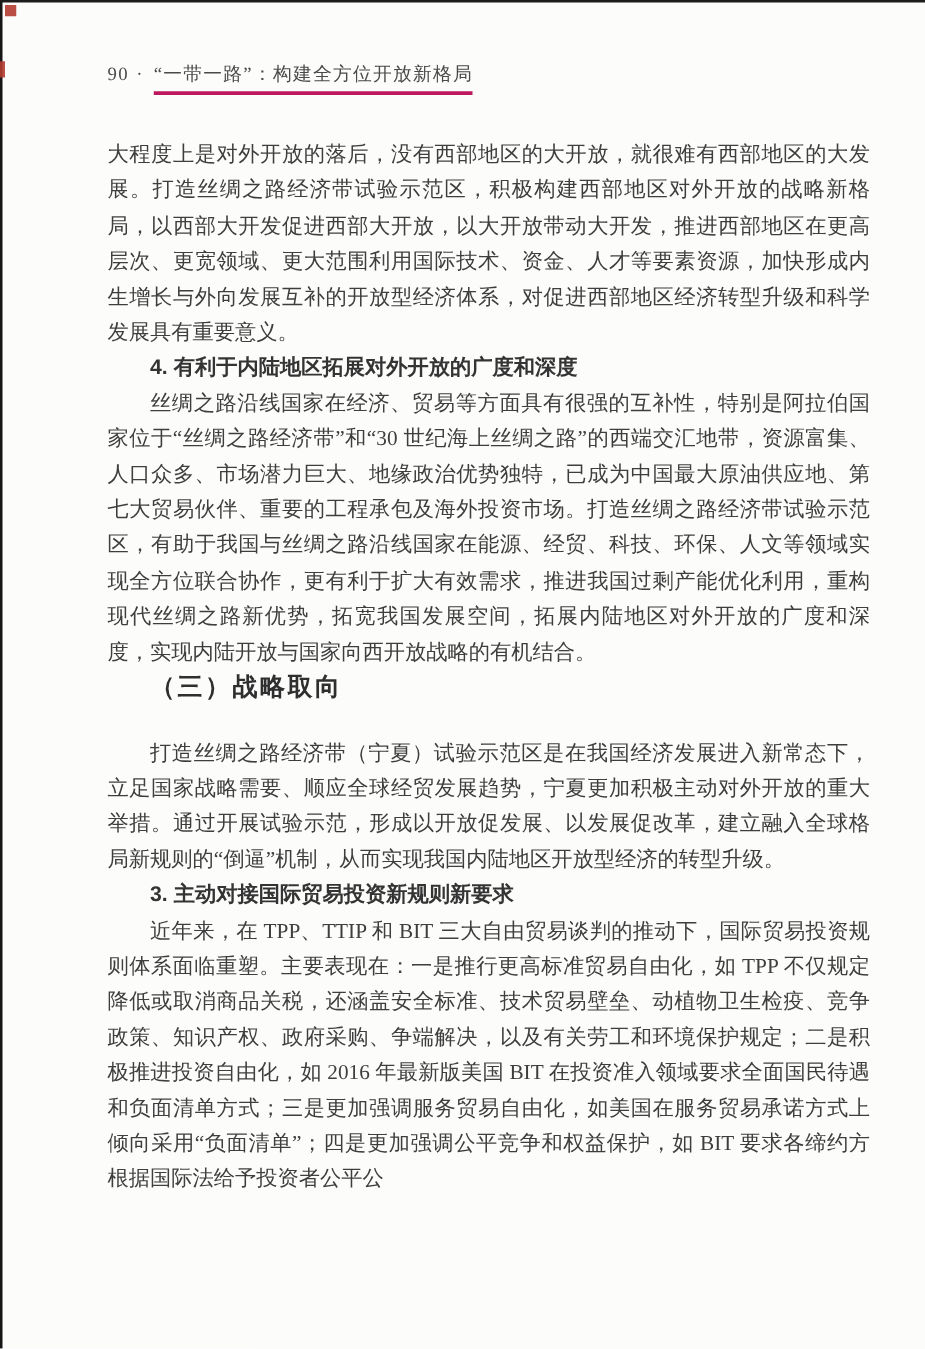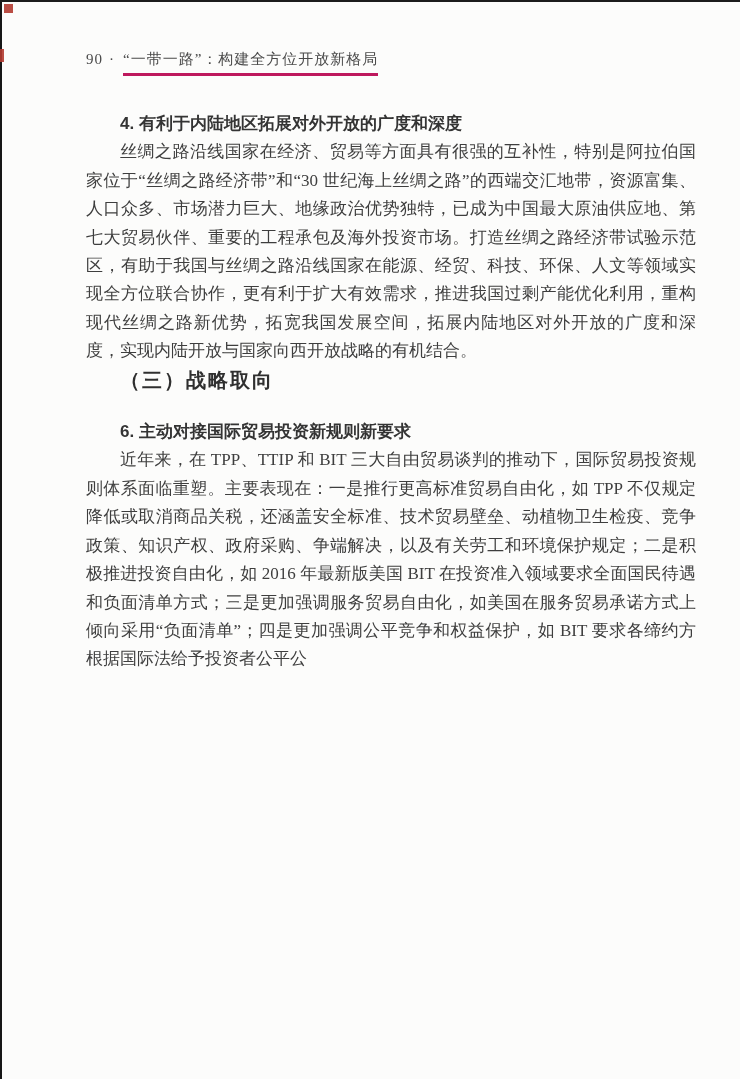--- a/index.html
+++ b/index.html
@@ -106,20 +106,22 @@
 
   <div class="page-inner">
     <div class="running-header">
       <span class="page-number">90</span>
       <span class="separator">·</span>
       <span class="book-title">“一带一路”：构建全方位开放新格局</span>
     </div>
 
     <div class="content">
 
+    <p class="paragraph">大程度上是对外开放的落后，没有西部地区的大开放，就很难有西部地区的大发展。打造丝绸之路经济带试验示范区，积极构建西部地区对外开放的战略新格局，以西部大开发促进西部大开放，以大开放带动大开发，推进西部地区在更高层次、更宽领域、更大范围利用国际技术、资金、人才等要素资源，加快形成内生增长与外向发展互补的开放型经济体系，对促进西部地区经济转型升级和科学发展具有重要意义。</p>
         <p class="numbered-heading indent">4. 有利于内陆地区拓展对外开放的广度和深度</p>
         <p class="paragraph indent">丝绸之路沿线国家在经济、贸易等方面具有很强的互补性，特别是阿拉伯国家位于“丝绸之路经济带”和“30 世纪海上丝绸之路”的西端交汇地带，资源富集、人口众多、市场潜力巨大、地缘政治优势独特，已成为中国最大原油供应地、第七大贸易伙伴、重要的工程承包及海外投资市场。打造丝绸之路经济带试验示范区，有助于我国与丝绸之路沿线国家在能源、经贸、科技、环保、人文等领域实现全方位联合协作，更有利于扩大有效需求，推进我国过剩产能优化利用，重构现代丝绸之路新优势，拓宽我国发展空间，拓展内陆地区对外开放的广度和深度，实现内陆开放与国家向西开放战略的有机结合。</p>
         <p class="section-heading">（三）战略取向</p>
-        <p class="numbered-heading indent">6. 主动对接国际贸易投资新规则新要求</p>
+        <p class="paragraph indent">打造丝绸之路经济带（宁夏）试验示范区是在我国经济发展进入新常态下，立足国家战略需要、顺应全球经贸发展趋势，宁夏更加积极主动对外开放的重大举措。通过开展试验示范，形成以开放促发展、以发展促改革，建立融入全球格局新规则的“倒逼”机制，从而实现我国内陆地区开放型经济的转型升级。</p>
+        <p class="numbered-heading indent">3. 主动对接国际贸易投资新规则新要求</p>
         <p class="paragraph indent">近年来，在 TPP、TTIP 和 BIT 三大自由贸易谈判的推动下，国际贸易投资规则体系面临重塑。主要表现在：一是推行更高标准贸易自由化，如 TPP 不仅规定降低或取消商品关税，还涵盖安全标准、技术贸易壁垒、动植物卫生检疫、竞争政策、知识产权、政府采购、争端解决，以及有关劳工和环境保护规定；二是积极推进投资自由化，如 2016 年最新版美国 BIT 在投资准入领域要求全面国民待遇和负面清单方式；三是更加强调服务贸易自由化，如美国在服务贸易承诺方式上倾向采用“负面清单”；四是更加强调公平竞争和权益保护，如 BIT 要求各缔约方根据国际法给予投资者公平公</p>
       </div>
   </div>
 </div>
 
 </body></html>

